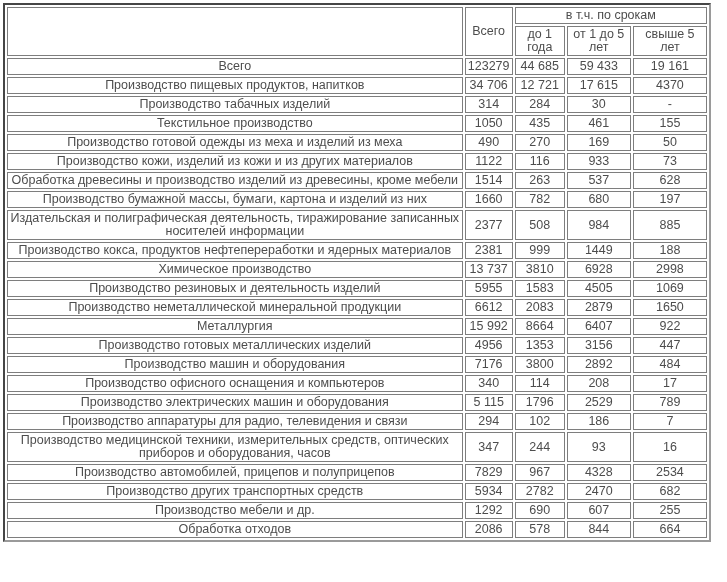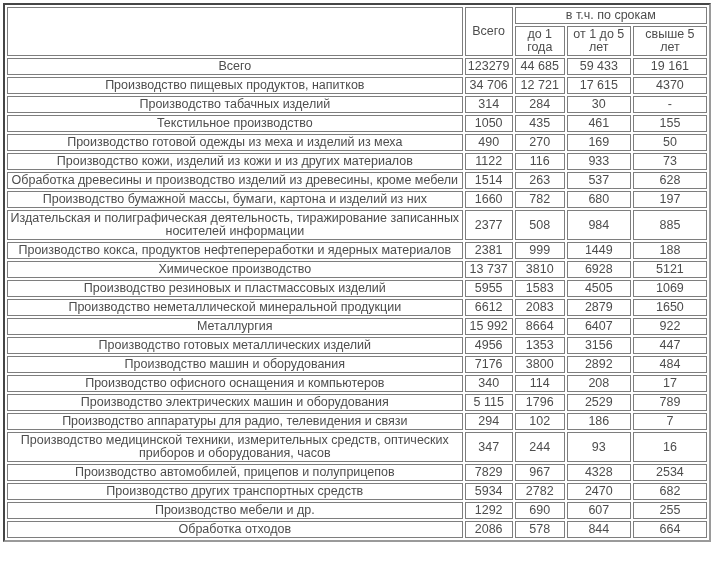--- a/index.html
+++ b/index.html
@@ -133,24 +133,24 @@
           <td>2381</td>
           <td>999</td>
           <td>1449</td>
           <td>188</td>
         </tr>
         <tr>
           <td>Химическое производство</td>
           <td>13 737</td>
           <td>3810</td>
           <td>6928</td>
-          <td>5121</td>
-        </tr>
-        <tr>
-          <td>Производство резиновых и пластмассовых изделий</td>
+          <td>2998</td>
+        </tr>
+        <tr>
+          <td>Производство резиновых и деятельность изделий</td>
           <td>5955</td>
           <td>1583</td>
           <td>4505</td>
           <td>1069</td>
         </tr>
         <tr>
           <td>Производство неметаллической минеральной продукции</td>
           <td>6612</td>
           <td>2083</td>
           <td>2879</td>

